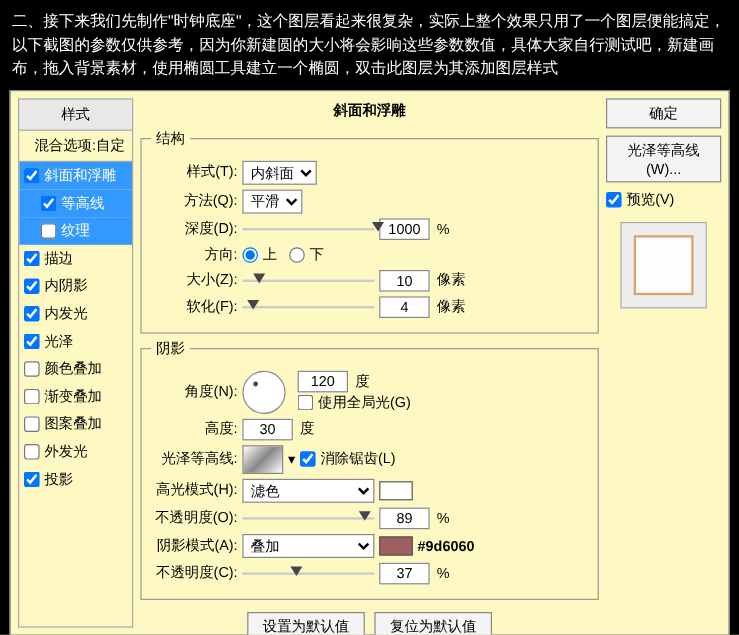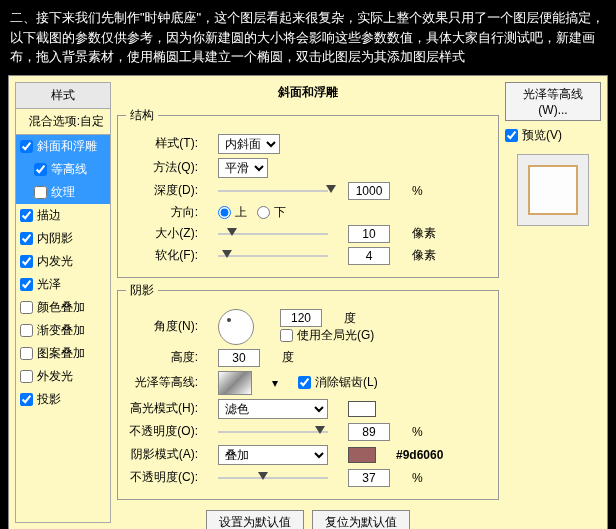--- a/index.html
+++ b/index.html
@@ -11,21 +11,21 @@
 .blend-row { padding: 4px 6px; border: 1px solid #aaa; border-top: none; text-align: right; }
 .style-list { border: 1px solid #aaa; border-top: none; flex: 1; overflow: auto; }
 .style-item { padding: 3px 4px; display: flex; align-items: center; gap: 4px; cursor: pointer; }
 .style-item.selected { background: #3399ff; color: #fff; }
 .style-item.indent1 { padding-left: 18px; }
 .style-item input[type=checkbox] { margin: 0; }
 .mid-panel { flex: 1; display: flex; flex-direction: column; gap: 4px; }
 .title-bar { text-align: center; font-weight: bold; padding: 2px; }
 fieldset { border: 1px solid #999; padding: 6px 8px 8px 8px; }
 legend { padding: 0 4px; }
-.row { display: flex; align-items: center; margin: 4px 0; gap: 20px; }
+.row { display: flex; align-items: center; margin: 4px 0; gap: 4px; }
 .lbl { width: 72px; text-align: right; }
 select { height: 20px; border: 1px solid #888; background: #fff; padding: 0 2px; }
 .slider { flex: 1; height: 16px; position: relative; background: linear-gradient(#ccc,#ccc) center/100% 2px no-repeat; max-width: 110px; }
 .slider::after { content:""; position:absolute; top:2px; width:0; height:0; border-left:5px solid transparent; border-right:5px solid transparent; border-top:8px solid #444; }
 .numbox { width: 42px; height: 18px; border: 1px solid #888; text-align: center; background:#fff; }
 .unit { margin-left: 2px; }
 .radio-group { display: flex; gap: 10px; align-items: center; }
 .angle-wheel { width: 36px; height: 36px; border: 1px solid #888; border-radius: 50%; background:#fff; position: relative; margin-right: 6px; }
 .angle-wheel::after { content:""; position:absolute; width:4px; height:4px; background:#444; border-radius:50%; left:8px; top:8px; }
 .gloss-swatch { width: 34px; height: 24px; border: 1px solid #888; background: linear-gradient(135deg,#fff,#888,#fff); }
@@ -203,20 +203,21 @@
       </div>
     </fieldset>
 
     <div class="btn-row">
       <button>设置为默认值</button>
       <button>复位为默认值</button>
     </div>
   </div>
 
   <div class="right-panel">
+    <button>确定</button>
     <button>光泽等高线(W)...</button>
     <label class="chk">
         <input type="checkbox" checked="" style="">
         <span>预览(V)</span>
       </label>
     <div class="preview-box">
         <div class="preview-inner"></div>
       </div>
   </div>
 

